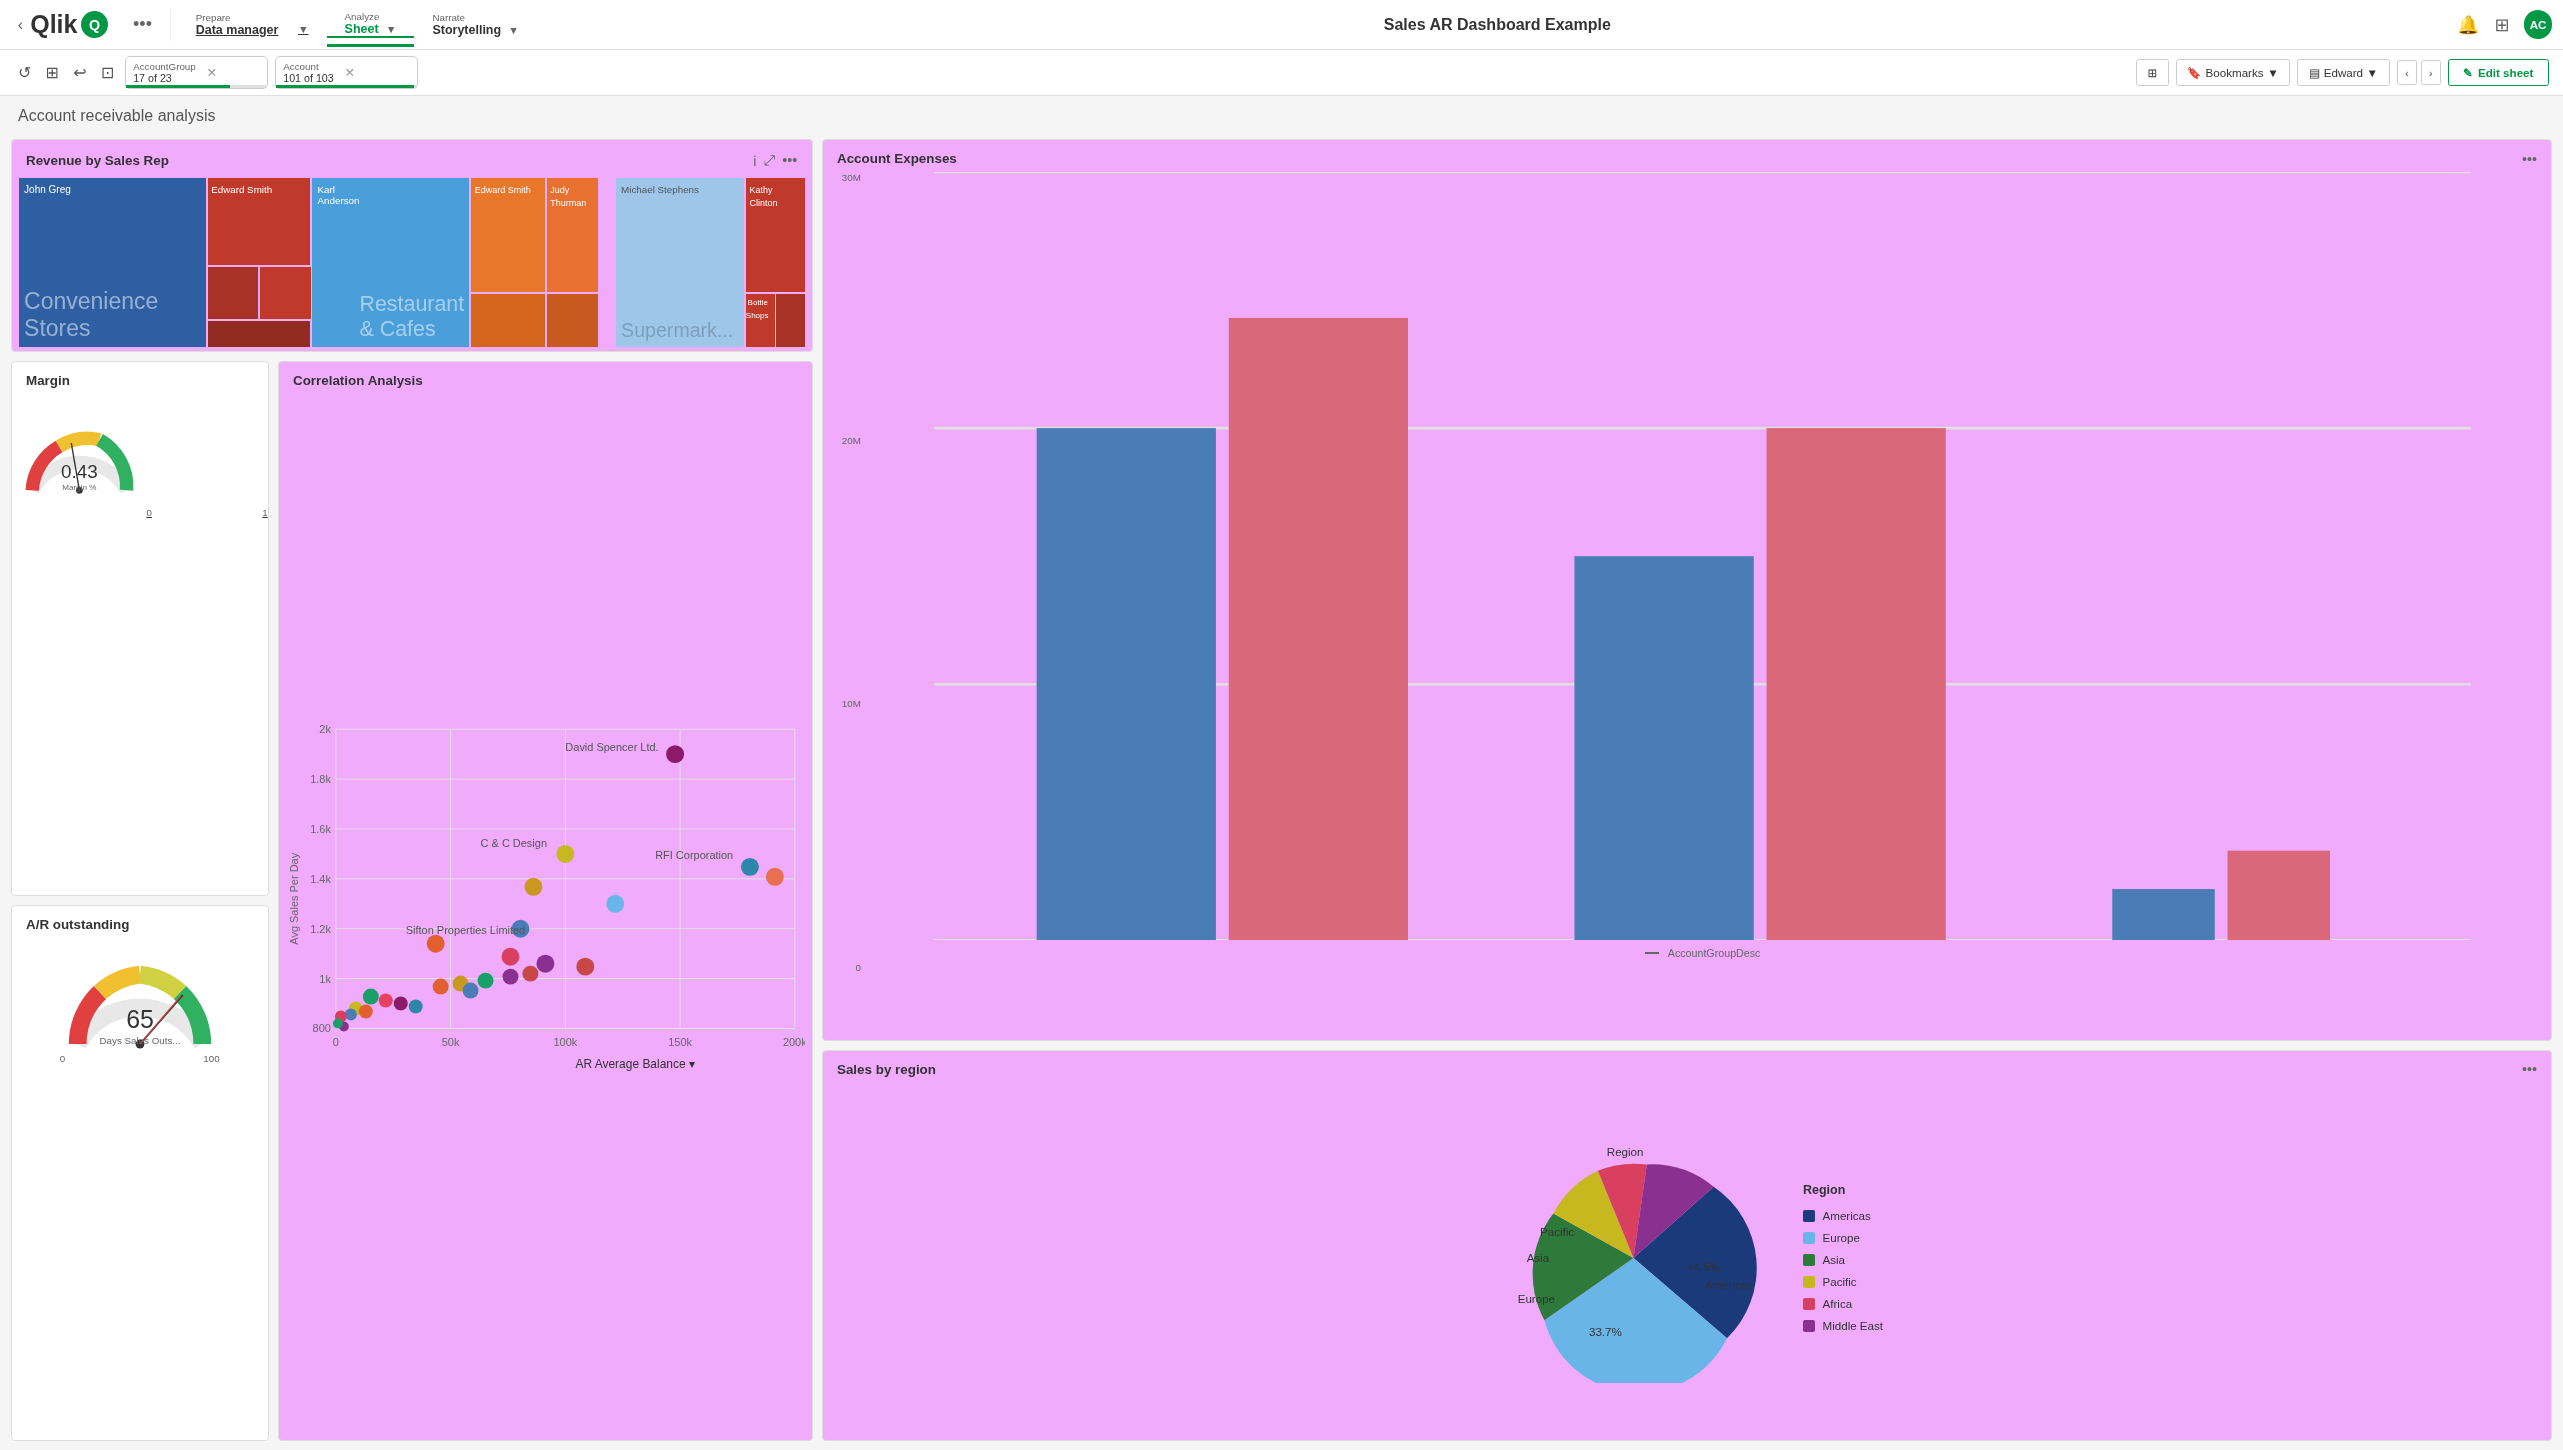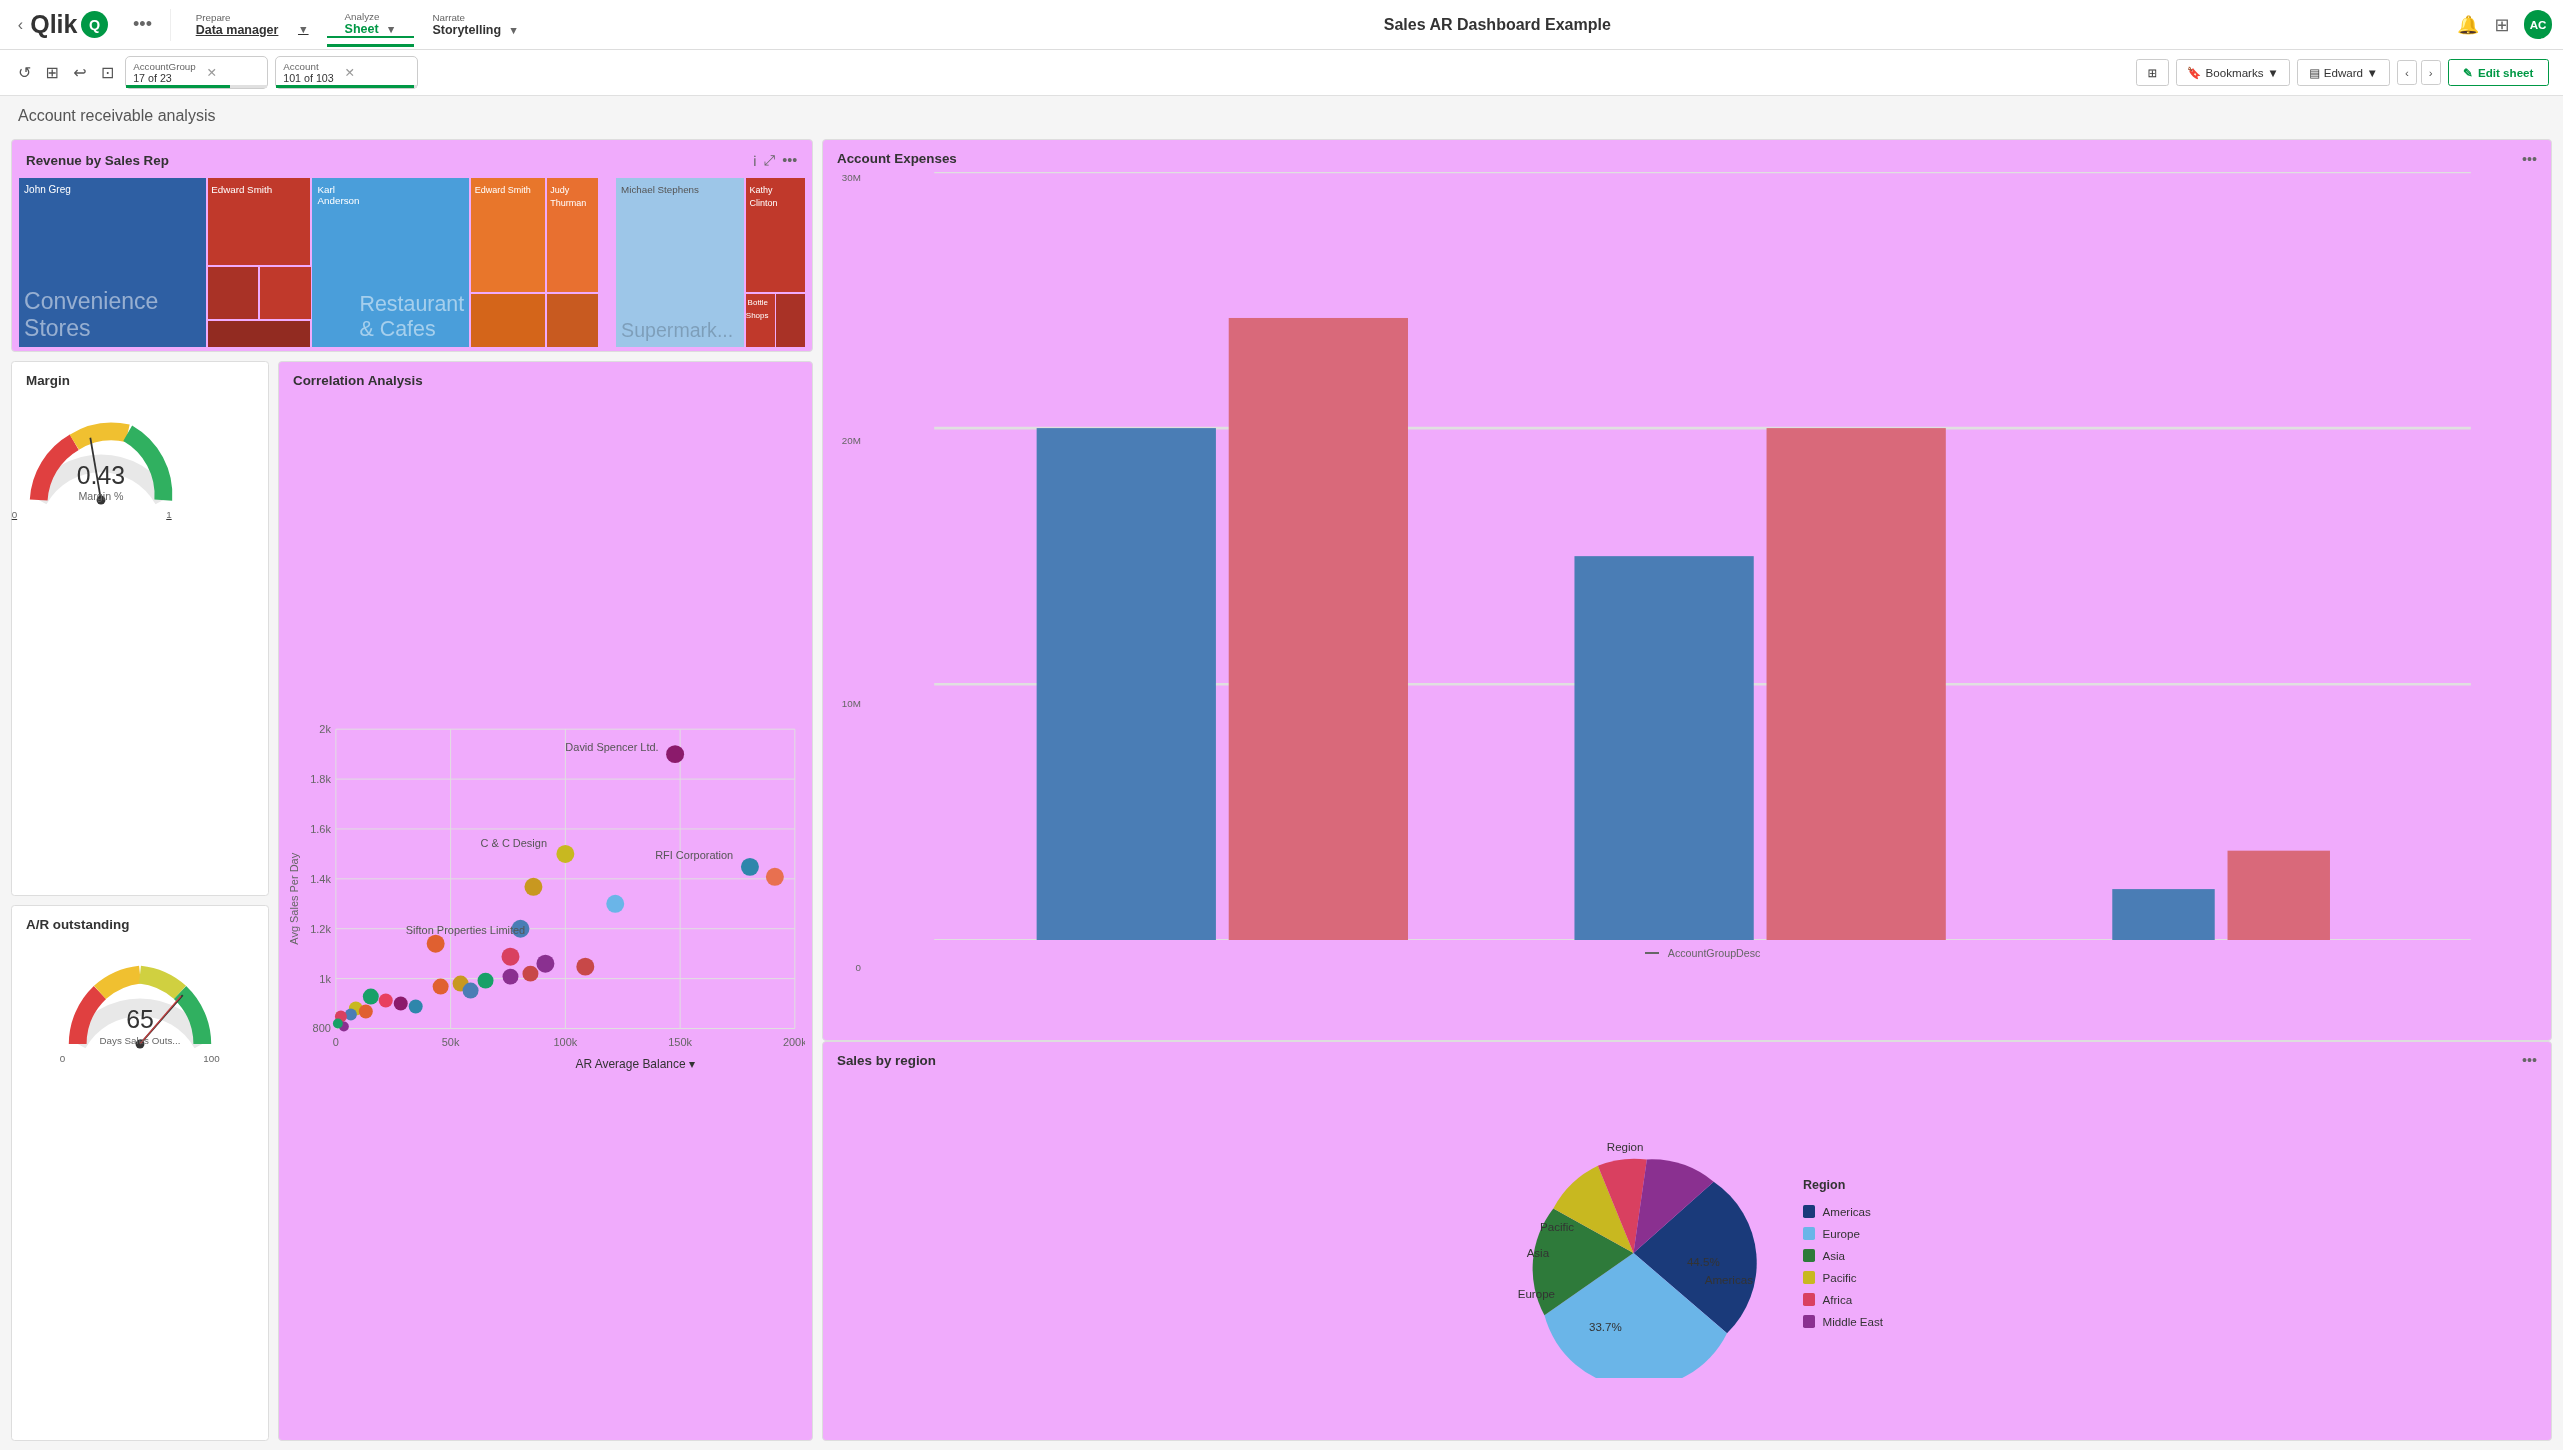--- a/index.html
+++ b/index.html
@@ -237,21 +237,21 @@
     </div>
 
     <div style="display:flex;gap:9px;flex:1;">
 
       <div style="display:flex;flex-direction:column;gap:9px;width:258px;">
 
         <div class="panel sub-panel" style="flex:1;">
           <div class="panel-header">
             <span class="panel-title">Margin</span>
           </div>
-          <div style="display:flex;flex-direction:column;align-items:flex-start;padding:9px 0 0;text-decoration:underline;">
+          <div style="display:flex;flex-direction:row;align-items:flex-end;padding:9px 0 0;text-decoration:underline;">
             <svg width="178" height="116" viewBox="0 0 200 130" style="font-size:13px">
 
               <path d="M 30 110 A 80 80 0 0 1 170 110" fill="none" stroke="#e8e8e8" stroke-width="20"></path>
 
               <path d="M 30 110 A 80 80 0 0 1 70 45" fill="none" stroke="#e04040" stroke-width="20"></path>
 
               <path d="M 70 45 A 80 80 0 0 1 130 35" fill="none" stroke="#f0c030" stroke-width="20"></path>
 
               <path d="M 130 35 A 80 80 0 0 1 170 110" fill="none" stroke="#30b060" stroke-width="20"></path>
 
@@ -375,21 +375,21 @@
             <circle cx="55" cy="298" r="6" fill="#d94060"></circle>
 
             <circle cx="58" cy="308" r="5" fill="#8a3090"></circle>
             <circle cx="52" cy="305" r="5" fill="#18a068"></circle>
           </svg>
         </div>
       </div>
     </div>
   </div>
 
-  <div style="display:flex;flex-direction:column;">
+  <div style="display:flex;flex-direction:column;gap:9px;">
 
     <div class="panel" style="flex:1;">
       <div class="panel-header">
         <span class="panel-title">Account Expenses</span>
         <span class="panel-icon">•••</span>
       </div>
       <div style="display:flex;height:calc(100% - 39px);padding:0 14.3px 7.1px;">
 
         <div style="display:flex;flex-direction:column;justify-content:space-between;padding-bottom:53px;font-size:9.8px;color:#666;text-align:right;padding-right:7.1px;width:31px;">
           <span>30M</span>

